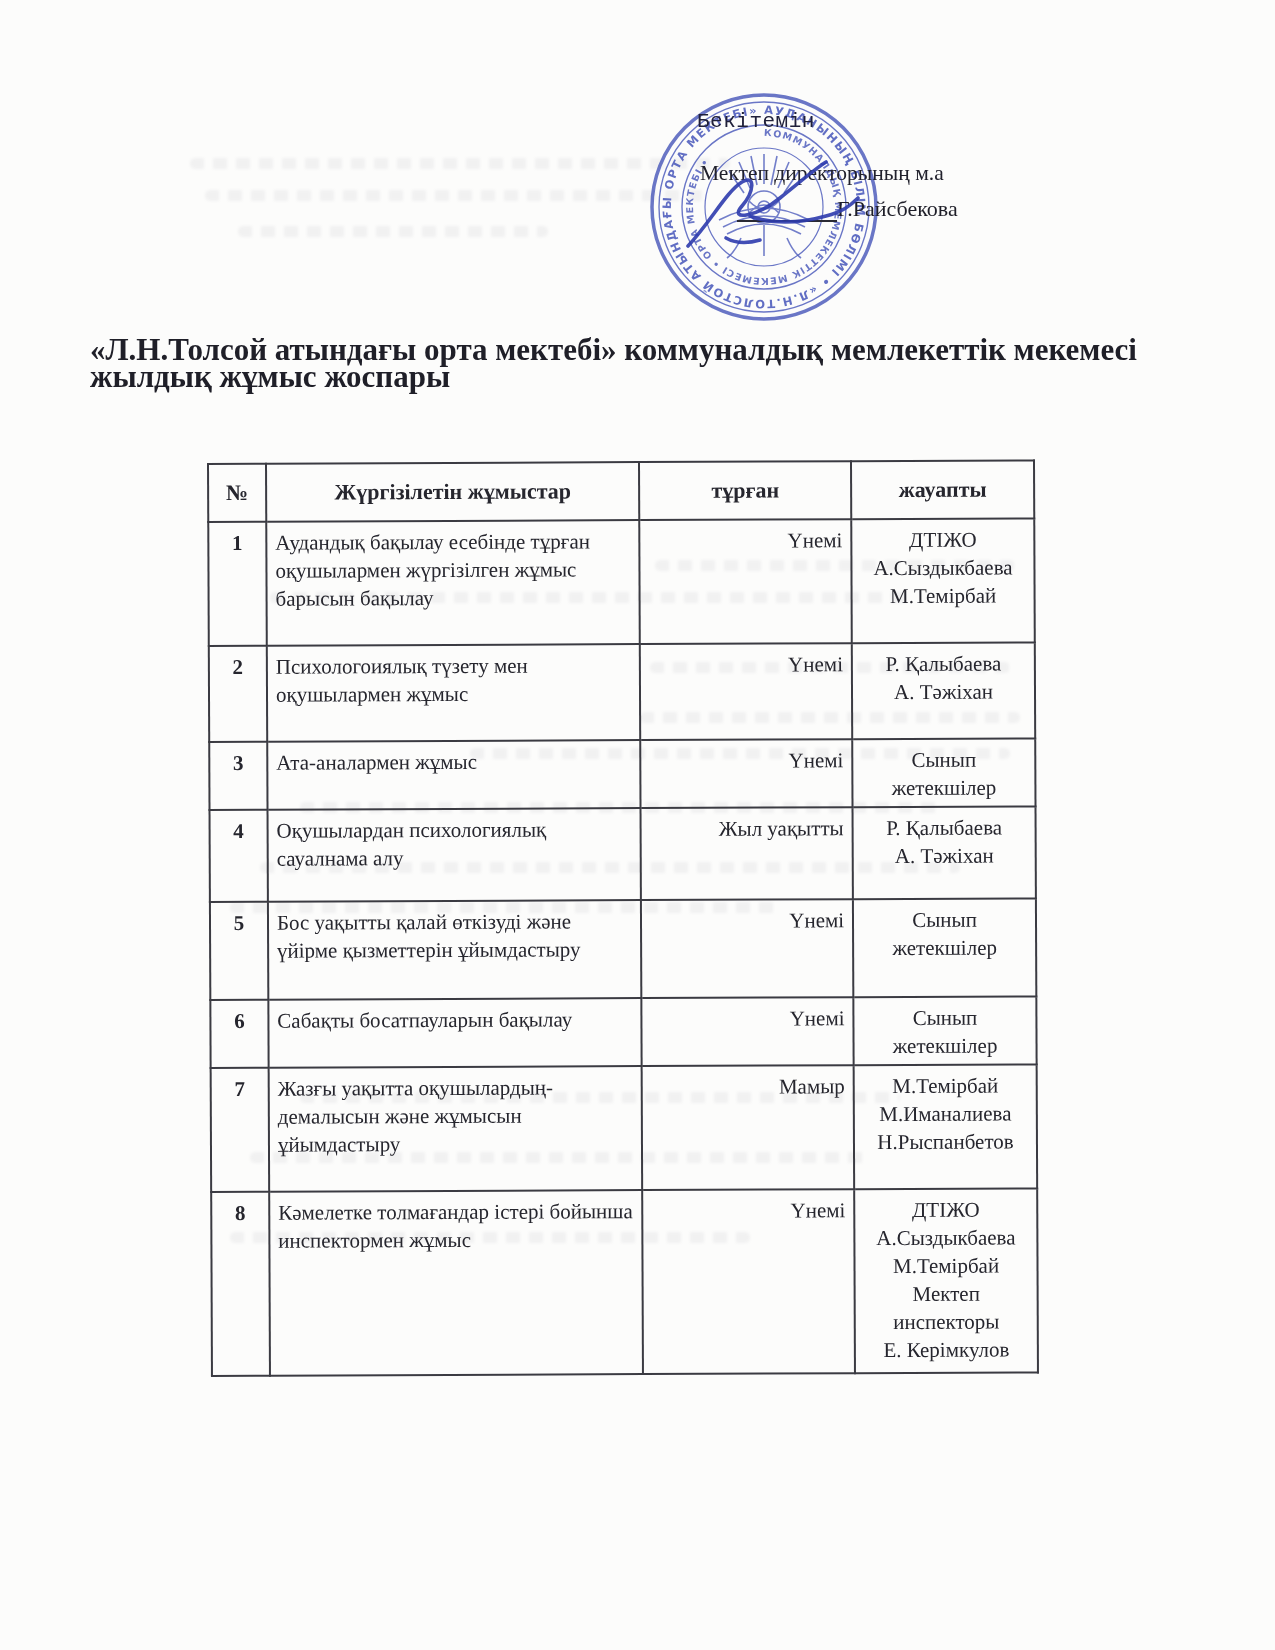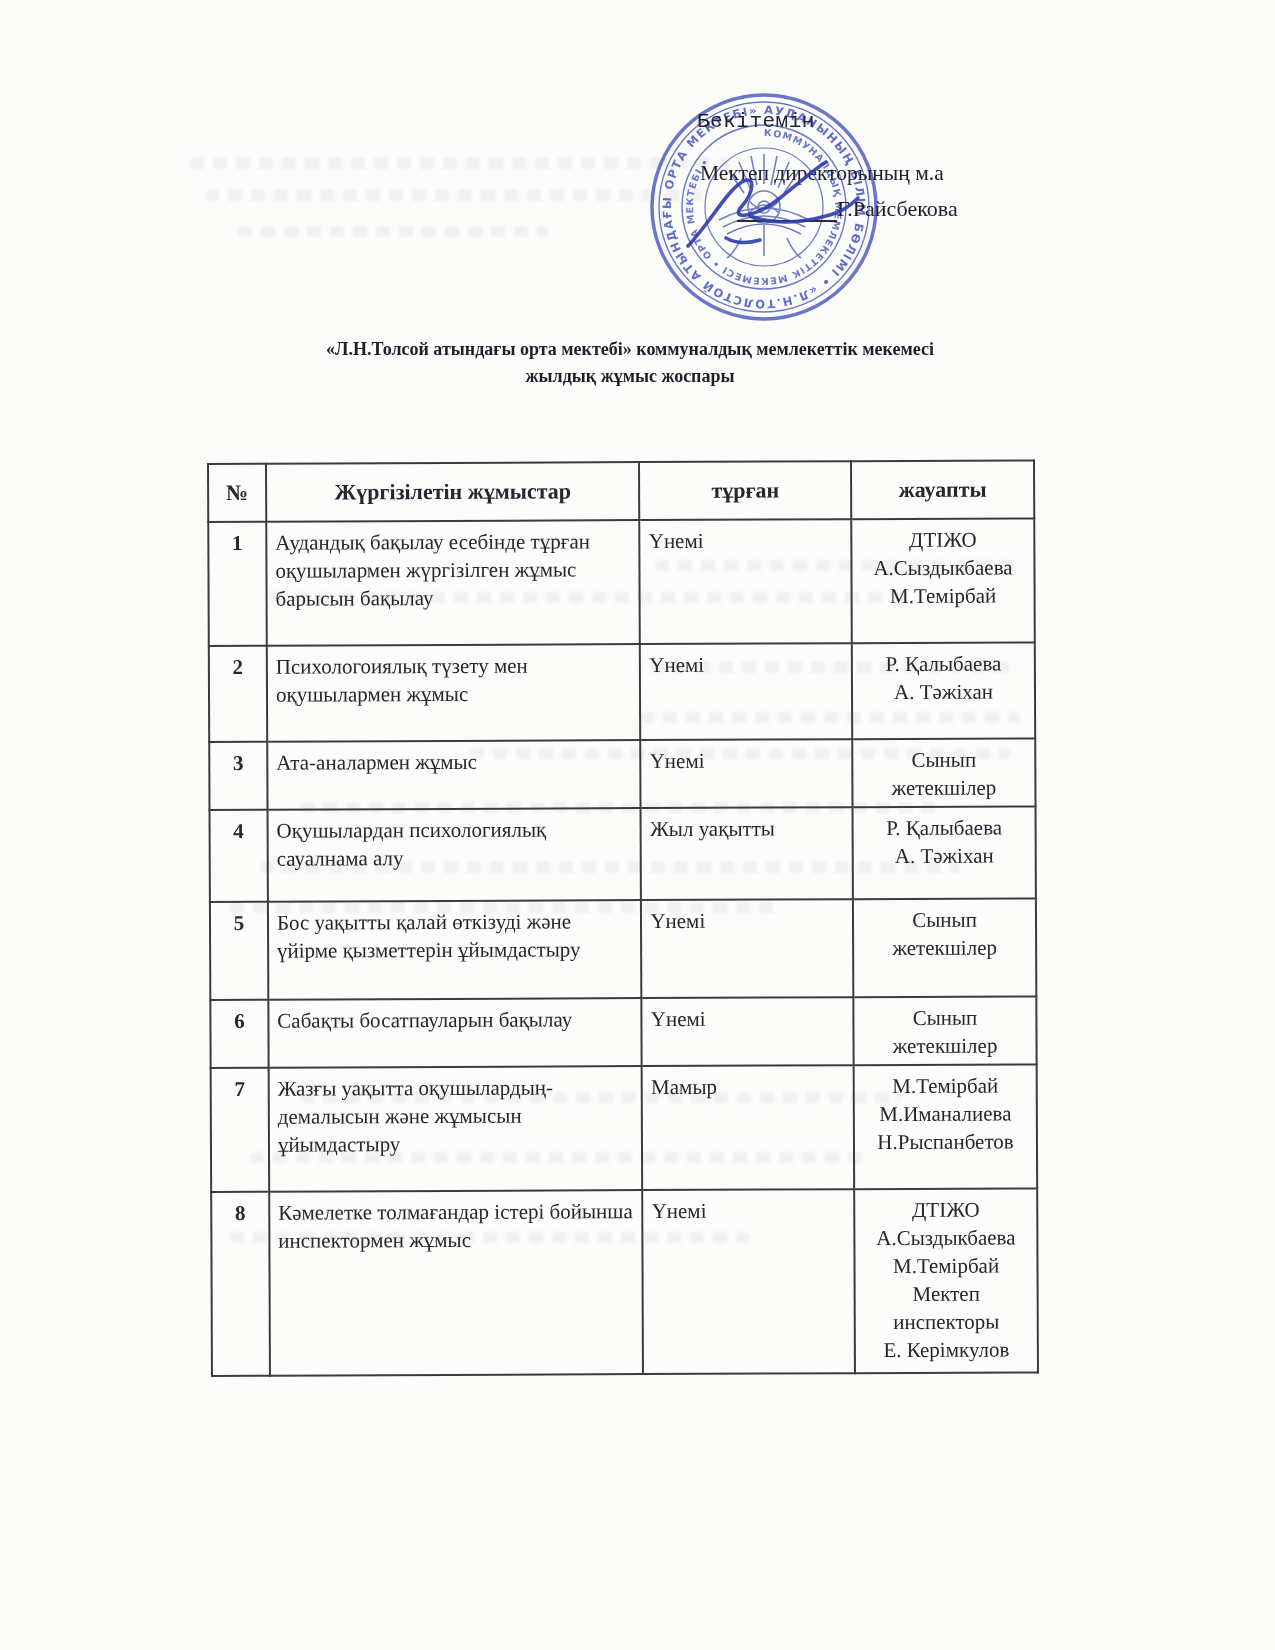--- a/index.html
+++ b/index.html
@@ -29,21 +29,21 @@
   .sign-underline{
     display:inline-block;width:100px;border-bottom:2px solid #2a2a33;
     height:22px;vertical-align:bottom;
   }
   .stamp-wrap{position:absolute;left:645px;top:88px;width:238px;height:238px;z-index:2;opacity:.92;}
   .signature-wrap{position:absolute;left:630px;top:120px;width:320px;height:180px;z-index:4;}
 
   
   .doc-title{
     position:absolute;left:90px;top:336px;width:1080px;
-    text-align:center;font-weight:bold;font-size:18px;line-height:27px;
+    text-align:left;font-weight:bold;font-size:31px;line-height:27px;
     color:#1f1f28;z-index:3;
   }
   .doc-title div{white-space:pre;}
 
   
   .plan-table{
     position:absolute;left:207px;top:463px;width:828px;
     border-collapse:collapse;z-index:3;
     transform:rotate(-0.25deg);transform-origin:left top;
   }
@@ -51,21 +51,21 @@
     border:2px solid #3b3b42;
     font-size:21px;line-height:28px;color:#26262e;
     vertical-align:top;padding:6px 8px 4px 8px;
   }
   .plan-table th{
     font-size:22px;font-weight:bold;text-align:center;
     height:48px;vertical-align:middle;padding:4px;
   }
   .c-num{text-align:center;font-weight:bold;width:45px;padding-left:2px;padding-right:2px;}
   .c-work{width:396px;text-align:left;padding-left:12px;padding-right:34px;}
-  .c-term{width:217px;text-align:left;}
+  .c-term{width:217px;text-align:right;}
   .c-resp{width:170px;text-align:center;white-space:pre-line;padding-left:4px;padding-right:4px;}
   
   .plan-table tbody tr:nth-child(1) td{height:112px;}
   .plan-table tbody tr:nth-child(2) td{height:84px;}
   .plan-table tbody tr:nth-child(3) td{height:52px;}
   .plan-table tbody tr:nth-child(4) td{height:80px;}
   .plan-table tbody tr:nth-child(5) td{height:86px;}
   .plan-table tbody tr:nth-child(6) td{height:54px;}
   .plan-table tbody tr:nth-child(7) td{height:112px;}
   .plan-table tbody tr:nth-child(8) td{height:172px;}

